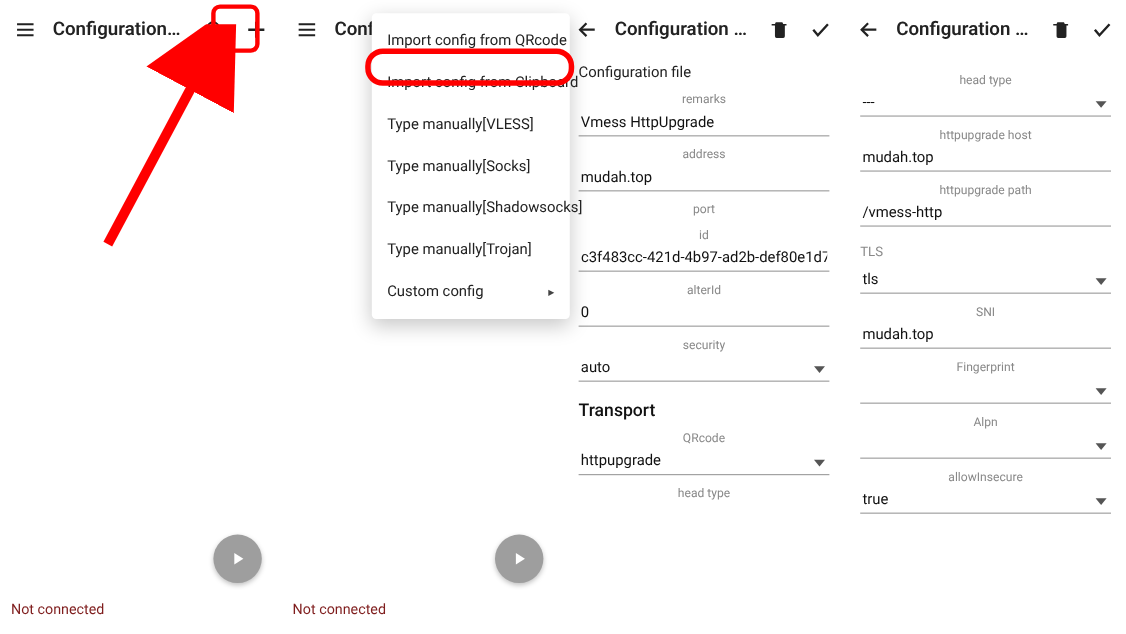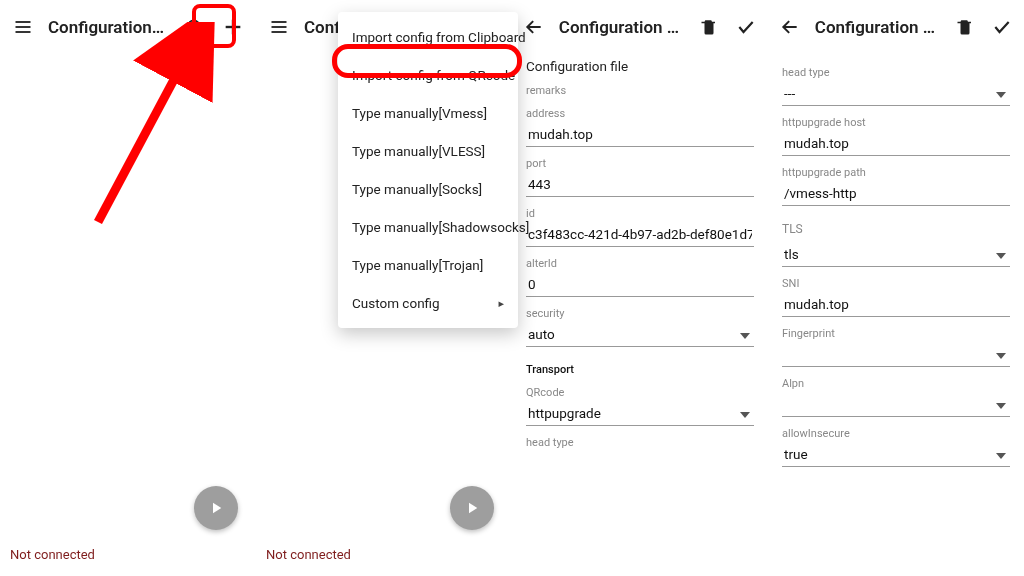--- a/index.html
+++ b/index.html
@@ -23,26 +23,26 @@
 
   
   .menu { position: absolute; top: 12px; left: 82px; width: 180px; background: #fff; border-radius: 4px; box-shadow: 0 6px 18px rgba(0,0,0,.22); padding: 6px 0; z-index: 5; }
   .menu .mi { padding: 11px 14px; font-size: 13.5px; color: #222; display: flex; align-items: center; justify-content: space-between; white-space: nowrap; }
   .menu .mi.sub::after { content: "▸"; font-size: 11px; color: #444; }
   .hl-clipboard { position: absolute; left: 76px; top: 44px; width: 190px; height: 34px; border: 5px solid #f00; border-radius: 16px; z-index: 6; pointer-events: none; }
 
   
   .form { padding: 2px 14px 10px; font-size: 13px; }
   .section-title { font-size: 13.5px; font-weight: 400; color: #222; margin: 2px 0 8px; }
-  .lbl { font-size: 11px; color: #888; margin-top: 10px; }
+  .lbl { font-size: 11px; color: #888; margin-top: 10px; text-align: center; }
   .field { border: none; border-bottom: 1px solid #999; width: 100%; padding: 6px 2px 4px; font-size: 13.5px; color: #111; background: transparent; font-family: inherit; }
   .dd { position: relative; }
   .dd .field { padding-right: 18px; }
   .dd::after { content: ""; position: absolute; right: 4px; bottom: 8px; width: 0; height: 0; border-left: 5px solid transparent; border-right: 5px solid transparent; border-top: 6px solid #555; }
-  .section-h { font-size: 11px; font-weight: 500; margin: 16px 0 4px; color: #111; }
+  .section-h { font-size: 16px; font-weight: 500; margin: 16px 0 4px; color: #111; }
 </style>
 </head>
 <body>
 
 <div class="stage">
 
   <div class="pane pane1">
     <div class="appbar">
       <span class="iconbtn">
         <svg width="20" height="20" viewBox="0 0 24 24" fill="none" stroke="#222" stroke-width="2.2">
@@ -87,23 +87,22 @@
       <span class="iconbtn">
         <svg width="20" height="20" viewBox="0 0 24 24" fill="none" stroke="#222" stroke-width="2.2">
             <line x1="3" y1="6" x2="21" y2="6"></line>
             <line x1="3" y1="12" x2="21" y2="12"></line>
             <line x1="3" y1="18" x2="21" y2="18"></line>
           </svg>
       </span>
       <span class="title">Confi</span>
     </div>
     <div class="menu">
+      <div class="mi">Import config from QRcode</div>
       <div class="mi">Import config from Clipboard</div>
-      <div class="mi">Import config from QRcode</div>
-      <div class="mi">Type manually[Vmess]</div>
       <div class="mi">Type manually[VLESS]</div>
       <div class="mi">Type manually[Socks]</div>
       <div class="mi">Type manually[Shadowsocks]</div>
       <div class="mi">Type manually[Trojan]</div>
       <div class="mi sub">Custom config</div>
     </div>
     <div class="hl-clipboard"></div>
     <div class="fab">
       <svg width="18" height="18" viewBox="0 0 24 24" fill="#fff">
           <path d="M8 5v14l11-7z"></path>
@@ -128,24 +127,24 @@
       </span>
       <span class="iconbtn">
         <svg width="20" height="20" viewBox="0 0 24 24" fill="none" stroke="#222" stroke-width="2.6">
             <polyline points="4,12 9,18 20,6"></polyline>
           </svg>
       </span>
     </div>
     <div class="form">
       <div class="section-title">Configuration file</div>
       <div class="lbl">remarks</div>
+      <input class="field" value="Vmess HttpUpgrade" style="">
       <div class="lbl">address</div>
       <input class="field" value="mudah.top" style="">
       <div class="lbl">port</div>
-      <input class="field" value="443" style="">
       <div class="lbl">id</div>
       <input class="field" value="c3f483cc-421d-4b97-ad2b-def80e1d758" style="">
       <div class="lbl">alterId</div>
       <input class="field" value="0" style="">
       <div class="lbl">security</div>
       <div class="dd"><input class="field" value="auto" style=""></div>
       <div class="section-h">Transport</div>
       <div class="lbl">QRcode</div>
       <div class="dd"><input class="field" value="httpupgrade" style=""></div>
       <div class="lbl">head type</div>

